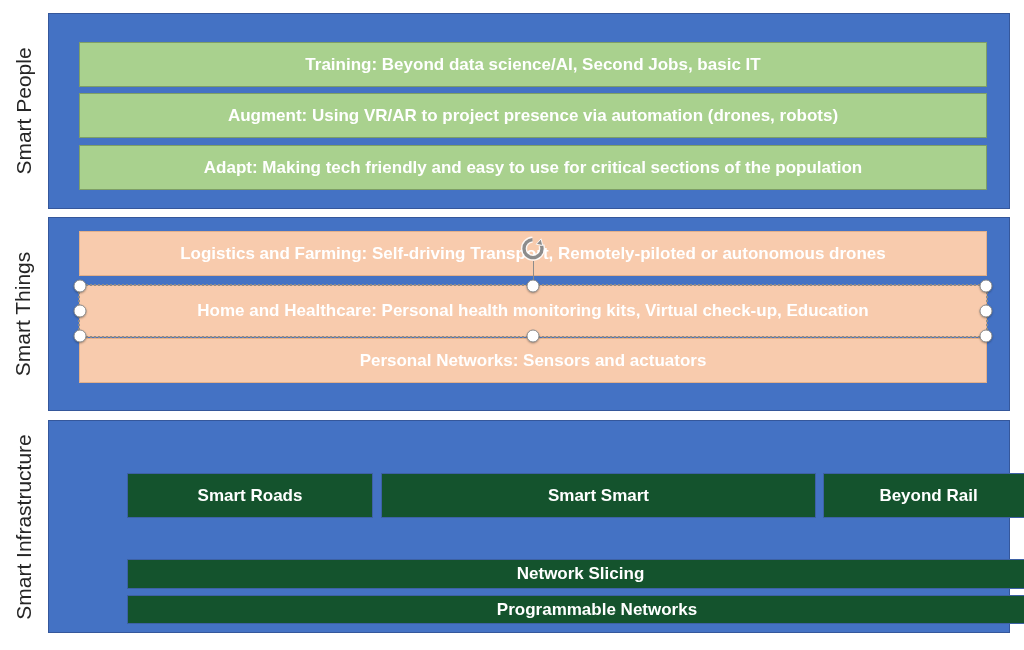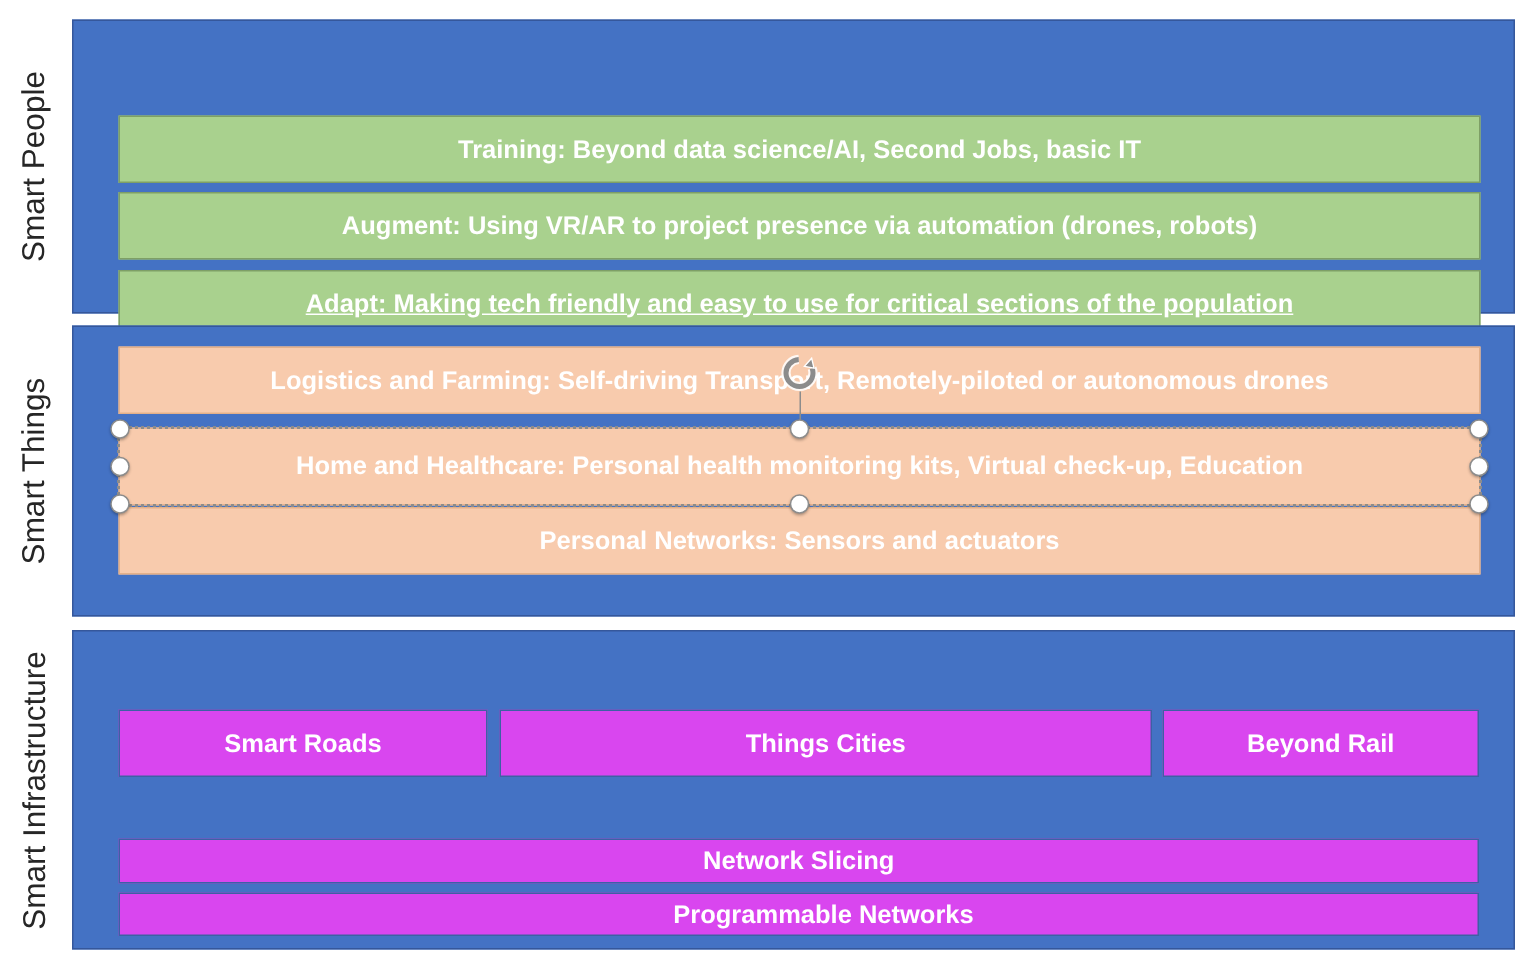--- a/index.html
+++ b/index.html
@@ -19,23 +19,23 @@
     position:absolute; left:48px; width:962px;
     background:#4472C4; border:1px solid #35579B; box-sizing:border-box;
   }
   .bar {
     position:absolute; box-sizing:border-box;
     display:flex; align-items:center; justify-content:center;
     color:#ffffff; font-weight:bold; font-size:17px; text-align:center;
   }
   .bar span { pointer-events:none; }
   .full { left:30px; width:908px; }
-  .green     { background:#A9D18E; border:1px solid #7E9F66;margin-top:35px; }
+  .green     { background:#A9D18E; border:1px solid #7E9F66; }
   .peach     { background:#F8CBAD; border:1px solid #E3B08A; }
-  .lightblue { background:#d946ef; border:1px solid #3D61A4; }
+  .lightblue { background:#14532d; border:1px solid #3D61A4;margin-left:48px; }
   .selected  { z-index:5; }
   .sel-outline {
     position:absolute; inset:-2px;
     border:2px dotted #8C8C8C; pointer-events:none;
   }
   .handle {
     position:absolute; width:11px; height:11px;
     background:#ffffff; border:1.5px solid #8C8C8C; border-radius:50%;
     transform:translate(-50%,-50%); box-shadow:0 1px 2px rgba(0,0,0,0.3);
     z-index:7;
@@ -57,21 +57,21 @@
   <div class="side-label" style="top:13px; height:196px;">
     <span>Smart People</span>
   </div>
   <div class="section" style="top:13px; height:196px;">
     <div class="bar full green" style="top:28px; height:45px;">
       <span>Training: Beyond data science/AI, Second Jobs, basic IT</span>
     </div>
     <div class="bar full green" style="top:79px; height:45px;">
       <span>Augment: Using VR/AR to project presence via automation (drones, robots)</span>
     </div>
-    <div class="bar full green" style="top:131px; height:45px;text-decoration:underline;">
+    <div class="bar full green" style="top:131px; height:45px;">
       <span>Adapt: Making tech friendly and easy to use for critical sections of the population</span>
     </div>
   </div>
 
   <div class="side-label" style="top:217px; height:194px;">
     <span>Smart Things</span>
   </div>
   <div class="section" style="top:217px; height:194px;">
     <div class="bar full peach" style="top:13px; height:45px;">
       <span>Logistics and Farming: Self-driving Transport, Remotely-piloted or autonomous drones</span>
@@ -104,21 +104,21 @@
   </div>
 
   <div class="side-label" style="top:420px; height:213px;">
     <span>Smart Infrastructure</span>
   </div>
   <div class="section" style="top:420px; height:213px;">
     <div class="bar lightblue" style="left:30px; width:246px; top:52px; height:45px;">
       <span>Smart Roads</span>
     </div>
     <div class="bar lightblue" style="left:284px; width:435px; top:52px; height:45px;">
-      <span>Things Cities</span>
+      <span>Smart Smart</span>
     </div>
     <div class="bar lightblue" style="left:726px; width:211px; top:52px; height:45px;">
       <span>Beyond Rail</span>
     </div>
     <div class="bar lightblue" style="left:30px; width:907px; top:138px; height:30px;">
       <span>Network Slicing</span>
     </div>
     <div class="bar lightblue" style="left:30px; width:907px; top:174px; height:29px;padding-left:33px;">
       <span>Programmable Networks</span>
     </div>

